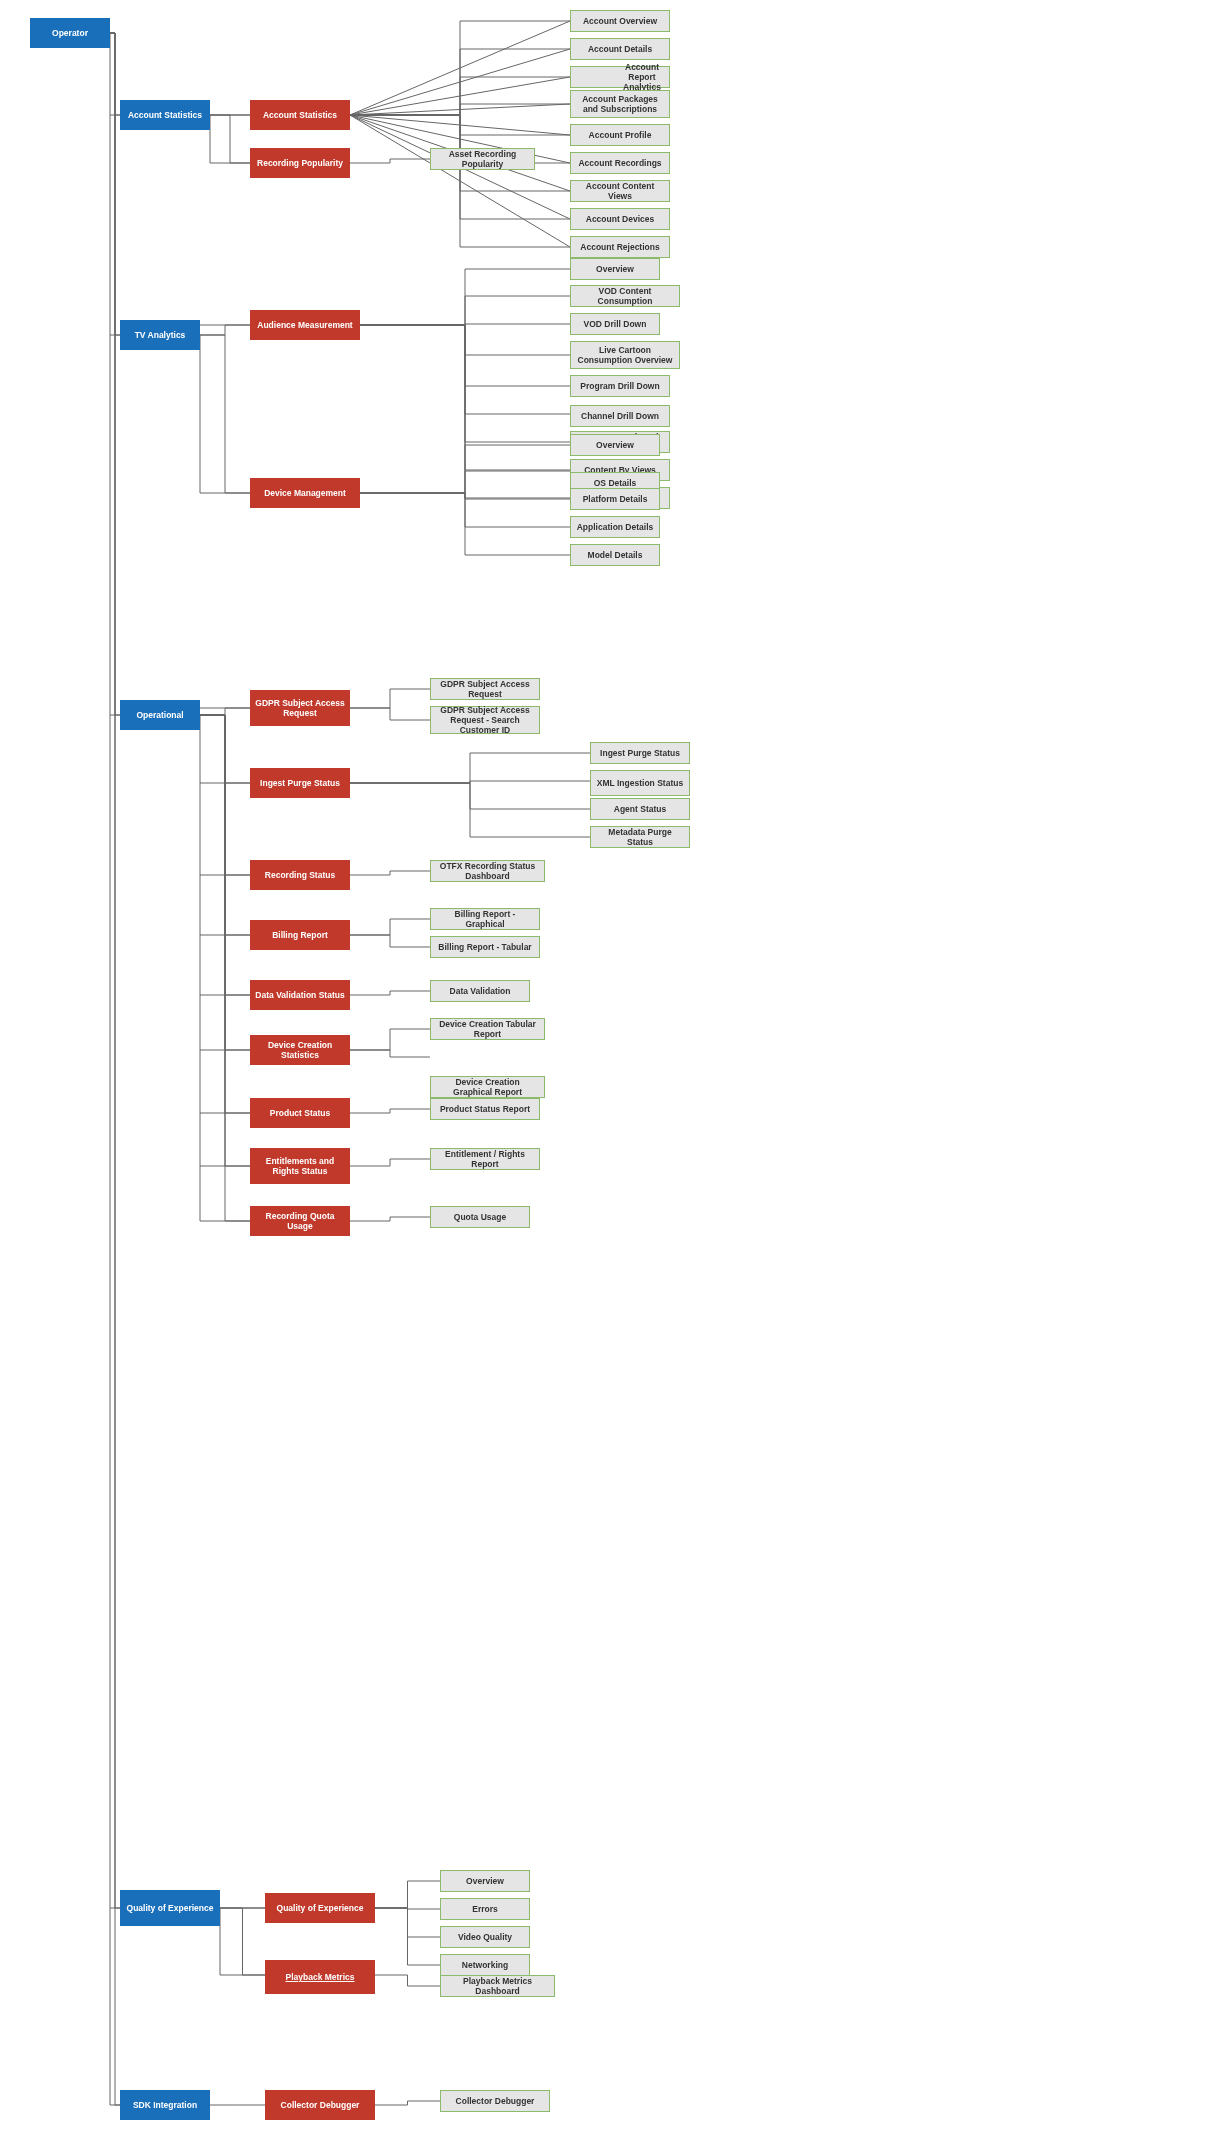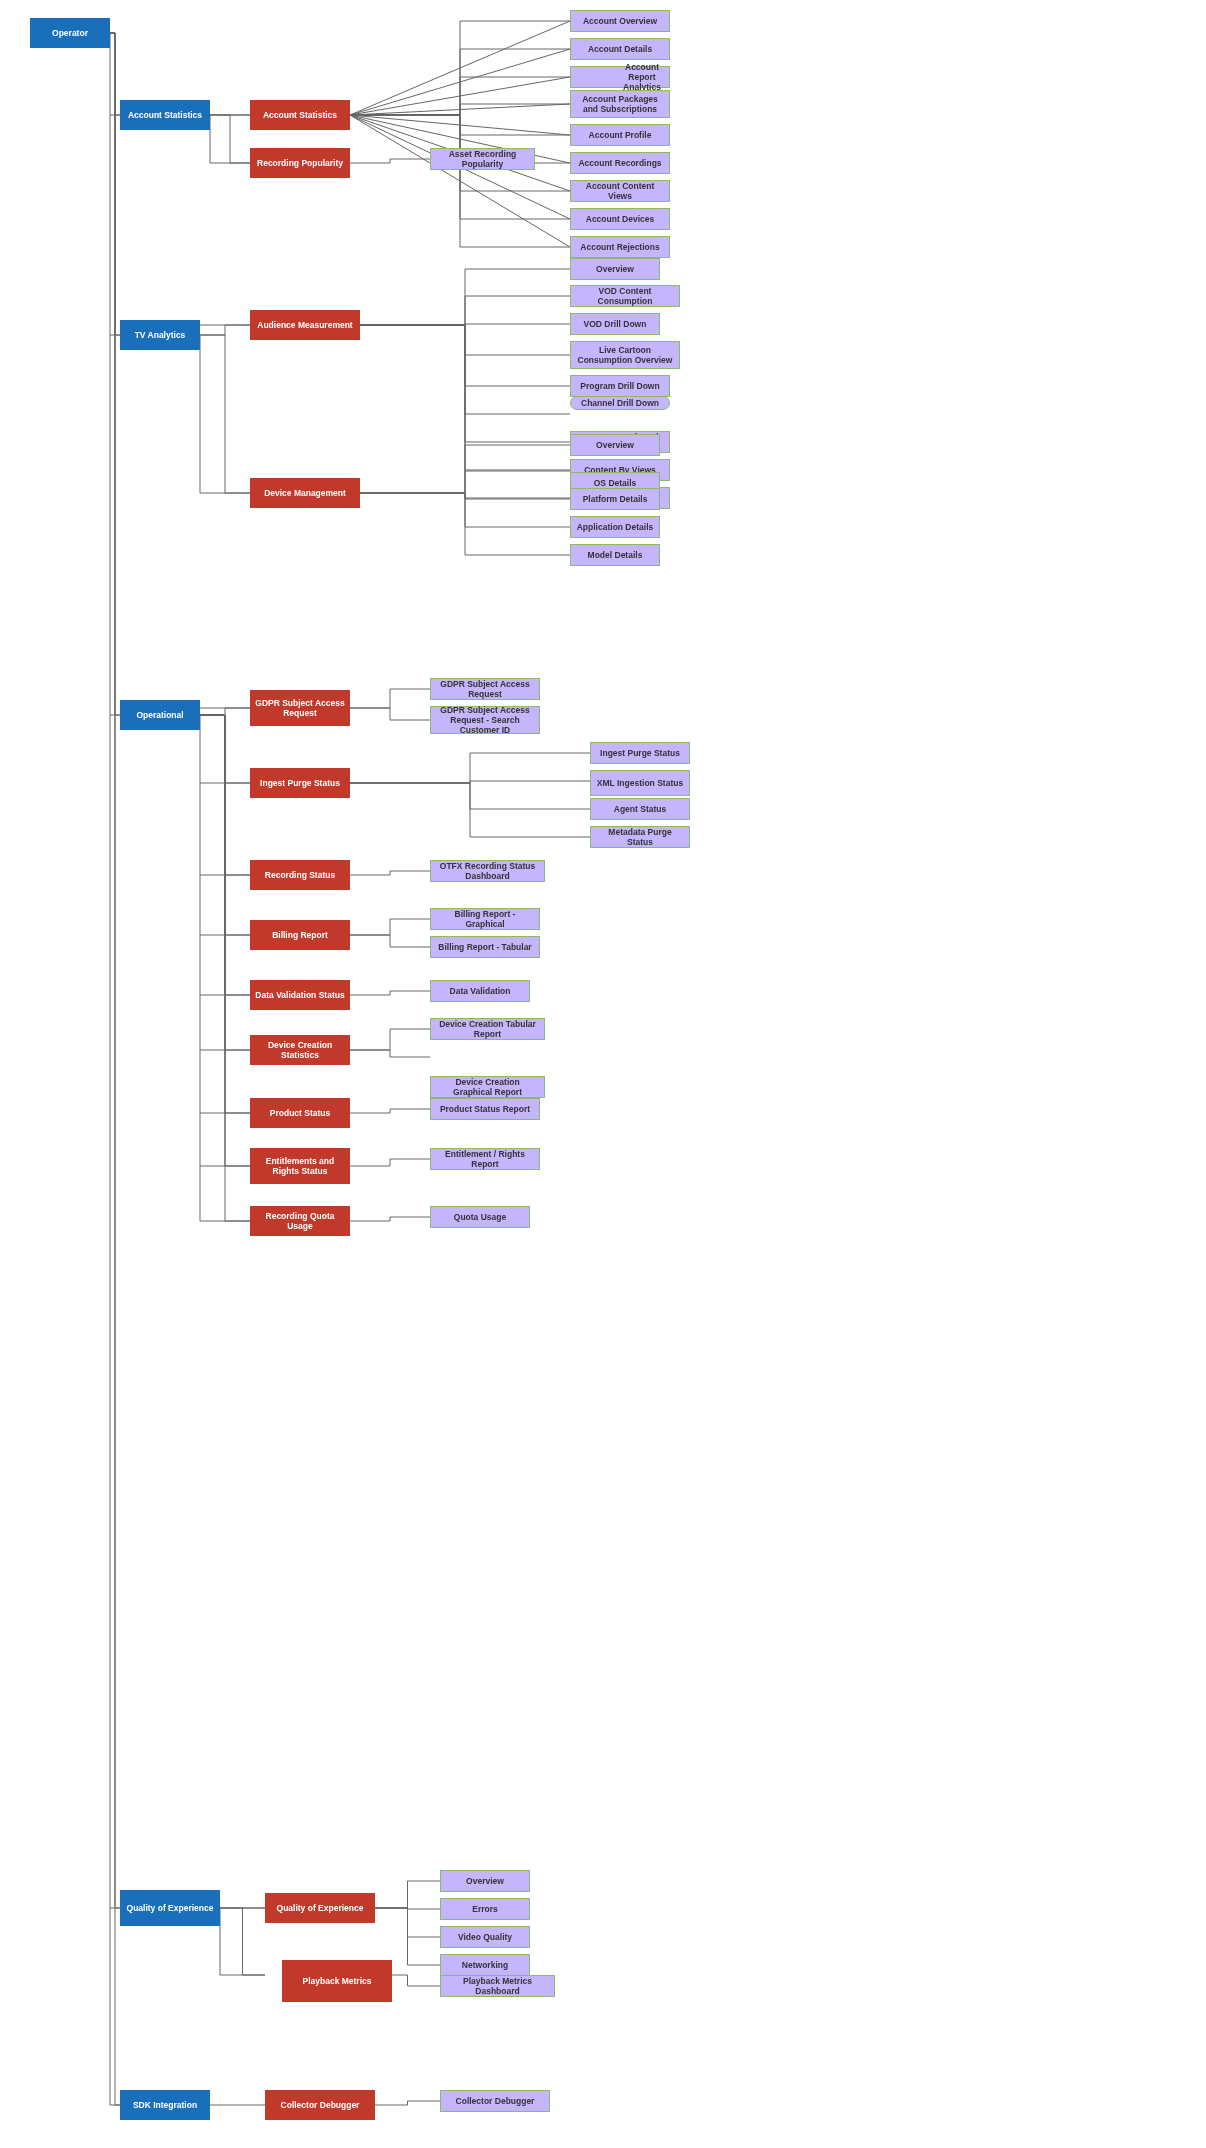--- a/index.html
+++ b/index.html
@@ -41,21 +41,21 @@
       background: #1a6fba;
       color: #fff;
       border-color: #1a6fba;
     }
     .node-red {
       background: #c0392b;
       color: #fff;
       border-color: #c0392b;
     }
     .node-green {
-      background: #c4b5fd;
+      background: #e5e5e5;
       color: #333;
       border-color: #8aba6a;
     }
   </style>
 </head>
 <body>
 
 <div class="diagram-container">
   <svg class="lines" id="svg-lines">
       <path d="M 110 33 H 115 V 115 H 120" stroke="#666" stroke-width="1" fill="none"></path>
@@ -174,21 +174,21 @@
     <div class="node node-green" style="left: 570px; top: 236px; width: 100px; height: 22px;">Account Rejections</div>
     <div class="node node-green" style="left: 430px; top: 148px; width: 105px; height: 22px;">Asset Recording Popularity</div>
     <div class="node node-blue" style="left: 120px; top: 320px; width: 80px; height: 30px;">TV Analytics</div>
     <div class="node node-red" style="left: 250px; top: 310px; width: 110px; height: 30px;">Audience Measurement</div>
     <div class="node node-red" style="left: 250px; top: 478px; width: 110px; height: 30px;">Device Management</div>
     <div class="node node-green" style="left: 570px; top: 258px; width: 90px; height: 22px;">Overview</div>
     <div class="node node-green" style="left: 570px; top: 285px; width: 110px; height: 22px;">VOD Content Consumption</div>
     <div class="node node-green" style="left: 570px; top: 313px; width: 90px; height: 22px;">VOD Drill Down</div>
     <div class="node node-green" style="left: 570px; top: 341px; width: 110px; height: 28px;">Live Cartoon Consumption Overview</div>
     <div class="node node-green" style="left: 570px; top: 375px; width: 100px; height: 22px;">Program Drill Down</div>
-    <div class="node node-green" style="left: 570px; top: 396px; width: 100px; height: 14px; border-radius: 10px;">Channel Drill Down</div>
+    <div class="node node-green" style="left: 570px; top: 405px; width: 100px; height: 22px;">Channel Drill Down</div>
     <div class="node node-green" style="left: 570px; top: 431px; width: 100px; height: 22px;">Content By Viewed Hours</div>
     <div class="node node-green" style="left: 570px; top: 459px; width: 100px; height: 22px;">Content By Views</div>
     <div class="node node-green" style="left: 570px; top: 487px; width: 100px; height: 22px;">Content By Recordings</div>
     <div class="node node-green" style="left: 570px; top: 434px; width: 90px; height: 22px;">Overview</div>
     <div class="node node-green" style="left: 570px; top: 472px; width: 90px; height: 22px;">OS Details</div>
     <div class="node node-green" style="left: 570px; top: 488px; width: 90px; height: 22px;">Platform Details</div>
     <div class="node node-green" style="left: 570px; top: 516px; width: 90px; height: 22px;">Application Details</div>
     <div class="node node-green" style="left: 570px; top: 544px; width: 90px; height: 22px;">Model Details</div>
     <div class="node node-blue" style="left: 120px; top: 700px; width: 80px; height: 30px;">Operational</div>
     <div class="node node-red" style="left: 250px; top: 690px; width: 100px; height: 36px;">GDPR Subject Access Request</div>
@@ -210,21 +210,21 @@
     <div class="node node-green" style="left: 430px; top: 1018px; width: 115px; height: 22px;">Device Creation Tabular Report</div>
     <div class="node node-green" style="left: 430px; top: 1076px; width: 115px; height: 22px;">Device Creation Graphical Report</div>
     <div class="node node-red" style="left: 250px; top: 1098px; width: 100px; height: 30px;">Product Status</div>
     <div class="node node-green" style="left: 430px; top: 1098px; width: 110px; height: 22px;">Product Status Report</div>
     <div class="node node-red" style="left: 250px; top: 1148px; width: 100px; height: 36px;">Entitlements and Rights Status</div>
     <div class="node node-green" style="left: 430px; top: 1148px; width: 110px; height: 22px;">Entitlement / Rights Report</div>
     <div class="node node-red" style="left: 250px; top: 1206px; width: 100px; height: 30px;">Recording Quota Usage</div>
     <div class="node node-green" style="left: 430px; top: 1206px; width: 100px; height: 22px;">Quota Usage</div>
     <div class="node node-blue" style="left: 120px; top: 1890px; width: 100px; height: 36px;">Quality of Experience</div>
     <div class="node node-red" style="left: 265px; top: 1893px; width: 110px; height: 30px;">Quality of Experience</div>
-    <div class="node node-red" style="left: 282px; top: 1960px; width: 110px; height: 42px;">Playback Metrics</div>
+    <div class="node node-red" style="left: 265px; top: 1960px; width: 110px; height: 34px; text-decoration: underline;">Playback Metrics</div>
     <div class="node node-green" style="left: 440px; top: 1870px; width: 90px; height: 22px;">Overview</div>
     <div class="node node-green" style="left: 440px; top: 1898px; width: 90px; height: 22px;">Errors</div>
     <div class="node node-green" style="left: 440px; top: 1926px; width: 90px; height: 22px;">Video Quality</div>
     <div class="node node-green" style="left: 440px; top: 1954px; width: 90px; height: 22px; text-align: center;">Networking</div>
     <div class="node node-green" style="left: 440px; top: 1975px; width: 115px; height: 22px;">Playback Metrics Dashboard</div>
     <div class="node node-blue" style="left: 120px; top: 2090px; width: 90px; height: 30px;">SDK Integration</div>
     <div class="node node-red" style="left: 265px; top: 2090px; width: 110px; height: 30px;">Collector Debugger</div>
     <div class="node node-green" style="left: 440px; top: 2090px; width: 110px; height: 22px;">Collector Debugger</div>
   </div>
 

